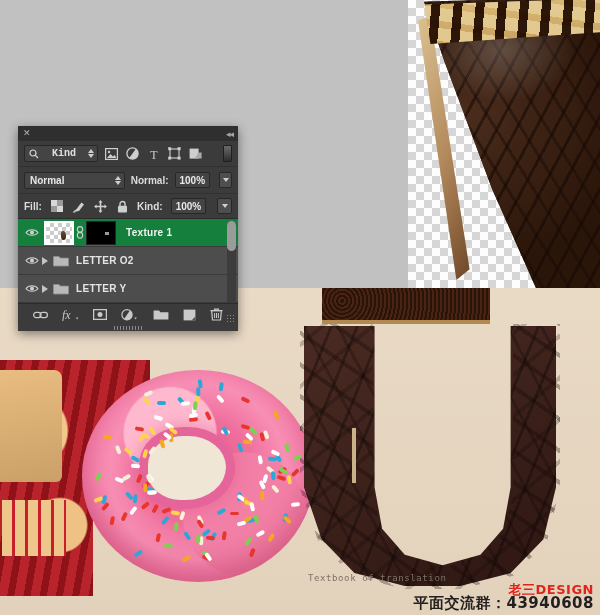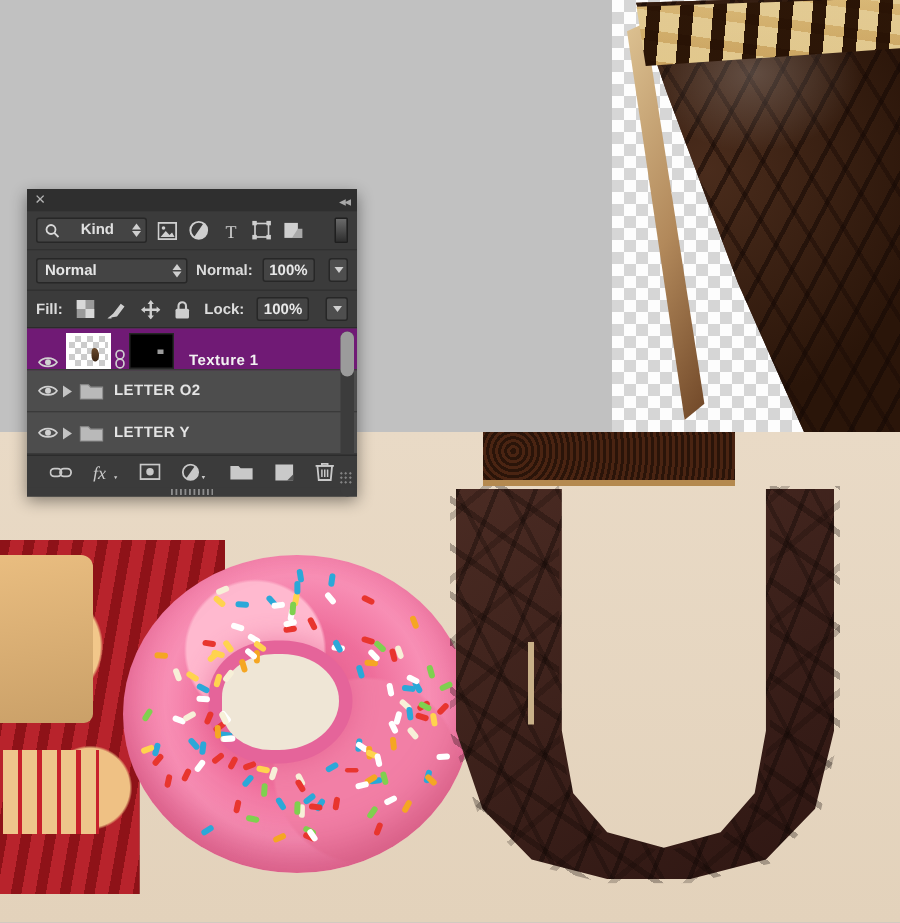--- a/index.html
+++ b/index.html
@@ -188,21 +188,21 @@
   }
   .menu-caret { width:0;height:0;border-left:4px solid transparent;border-right:4px solid transparent;border-top:4px solid #b0b0b0; }
   .menu-lines { display:flex; flex-direction:column; gap:1.5px; }
   .menu-lines i { display:block; width:9px; height:1px; background:#b0b0b0; }
 
   .ps-row { display: flex; align-items: center; padding: 0 6px; }
   .row-filter { height: 26px; background:#3b3b3b; border-bottom:1px solid #313131; gap:6px; }
   .kind-select {
     display:flex; align-items:center; gap:12px;
     background:#444; border:1px solid #272727; border-radius:2px;
-    height:17px; padding:0 3px 0 4px; width:74px;
+    height:17px; padding:0 3px 0 4px; width:74px;font-family:Liberation Mono, monospace;
   }
   .kind-label { font-weight:bold; color:#e0e0e0; font-size:10px; }
   .stepper { margin-left:auto; display:flex; flex-direction:column; gap:1px; }
   .stepper i { width:0;height:0;border-left:3px solid transparent;border-right:3px solid transparent; }
   .stepper .up { border-bottom:4px solid #cfcfcf; }
   .stepper .dn { border-top:4px solid #cfcfcf; }
 
   .fil-ic { width:15px; height:15px; display:flex; align-items:center; justify-content:center; color:#cfcfcf; }
   .fil-ic svg { display:block; }
   .filter-toggle { width:9px; height:17px; margin-left:auto; background: linear-gradient(#6a6a6a,#2e2e2e); border:1px solid #1f1f1f; border-radius:1px; }
@@ -227,21 +227,21 @@
   .dd-caret { width:0;height:0;border-left:3px solid transparent;border-right:3px solid transparent;border-top:4px solid #cfcfcf; }
 
   .row-lock { height: 25px; background:#3b3b3b; border-bottom:1px solid #2b2b2b; gap:8px; }
   .lk-ic { width:14px;height:14px; display:flex;align-items:center;justify-content:center; color:#cbcbcb; }
 
   .layers-list { position: relative; background:#454545; }
   .layer-row {
     display:flex; align-items:center; height:28px;
     border-bottom:1px solid #3a3a3a; background:#4d4d4d; padding-left:4px;
   }
-  .layer-row.selected { background:#701a75;align-items:flex-end; }
+  .layer-row.selected { background:#15803d; }
   .eye {
     width:20px; flex:0 0 20px; display:flex; align-items:center; justify-content:center;
   }
   .disclosure {
     width:0;height:0;border-top:4.5px solid transparent;border-bottom:4.5px solid transparent;
     border-left:6px solid #c4c4c4; margin-right:5px;
   }
   .folder-ic { margin-right:7px; display:flex; }
   .layer-name { font-size:10px; font-weight:bold; color:#e4e4e4; letter-spacing:.3px; }
   .layer-name.white { color:#f2f2f2; }
@@ -310,20 +310,25 @@
     <div class="berry-sponge-a"></div>
     <div class="berry-sponge-b"></div>
 
     <div class="donut" id="donut"></div>
     <div class="donut-hole"></div>
 
     <div class="letter-u"></div>
     <div class="u-choc-drizzle"></div>
     <div class="u-notch"></div>
 
+    <div class="wm-band">
+      <div class="wm-sub">Textbook of translation</div>
+      <div class="wm-brand">老三DESIGN</div>
+      <div class="wm-qq">平面交流群：43940608</div>
+    </div>
   <i class="sprinkle" style="left: 114.867px; top: 190.33px; background: rgb(255, 255, 255); transform: rotate(21deg);"></i>
       <i class="sprinkle" style="left: 196.73px; top: 251.436px; background: rgb(247, 240, 216); transform: rotate(91deg);"></i>
       <i class="sprinkle" style="left: 280.755px; top: 228.354px; background: rgb(43, 168, 216); transform: rotate(106deg);"></i>
       <i class="sprinkle" style="left: 141.004px; top: 216.17px; background: rgb(232, 53, 46); transform: rotate(141deg);"></i>
       <i class="sprinkle" style="left: 166.538px; top: 148.095px; background: rgb(245, 166, 35); transform: rotate(90deg);"></i>
       <i class="sprinkle" style="left: 202.051px; top: 263.695px; background: rgb(127, 208, 79); transform: rotate(28deg);"></i>
       <i class="sprinkle" style="left: 124.495px; top: 160.846px; background: rgb(255, 211, 78); transform: rotate(32deg);"></i>
       <i class="sprinkle" style="left: 291.144px; top: 214.686px; background: rgb(255, 255, 255); transform: rotate(175deg);"></i>
       <i class="sprinkle" style="left: 246.413px; top: 231.094px; background: rgb(43, 168, 216); transform: rotate(172deg);"></i>
       <i class="sprinkle" style="left: 220.386px; top: 245.533px; background: rgb(232, 53, 46); transform: rotate(99deg);"></i>
@@ -532,21 +537,21 @@
         <svg width="13" height="13" viewBox="0 0 13 13">
             <path d="M6.5 0 L8.6 2.6 L7.3 2.6 L7.3 5.7 L10.4 5.7 L10.4 4.4 L13 6.5 L10.4 8.6 L10.4 7.3 L7.3 7.3 L7.3 10.4 L8.6 10.4 L6.5 13 L4.4 10.4 L5.7 10.4 L5.7 7.3 L2.6 7.3 L2.6 8.6 L0 6.5 L2.6 4.4 L2.6 5.7 L5.7 5.7 L5.7 2.6 L4.4 2.6 Z" fill="#cfcfcf"></path>
           </svg>
       </span>
       <span class="lk-ic">
         <svg width="11" height="13" viewBox="0 0 11 13">
             <path d="M3 6 V4 a2.5 2.5 0 0 1 5 0 V6" fill="none" stroke="#cfcfcf" stroke-width="1.4"></path>
             <rect x="1" y="5.8" width="9" height="6.6" rx="1" fill="#cfcfcf"></rect>
           </svg>
       </span>
-      <span class="lbl" style="margin-left:auto">Lock:</span>
+      <span class="lbl" style="margin-left:auto">Kind:</span>
       <span class="num-field">100%</span>
       <span class="dd-btn">
           <i class="dd-caret"></i>
         </span>
     </div>
 
     <div class="layers-list">
 
       <div class="layer-row selected">
         <span class="eye">

